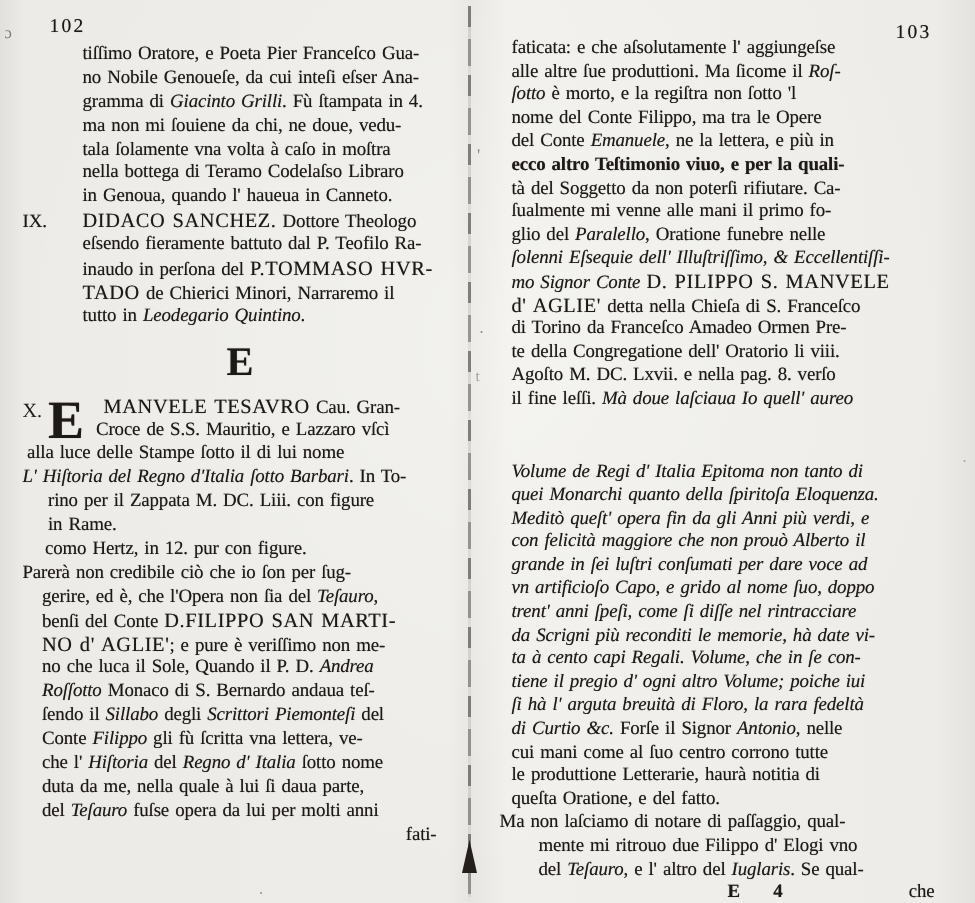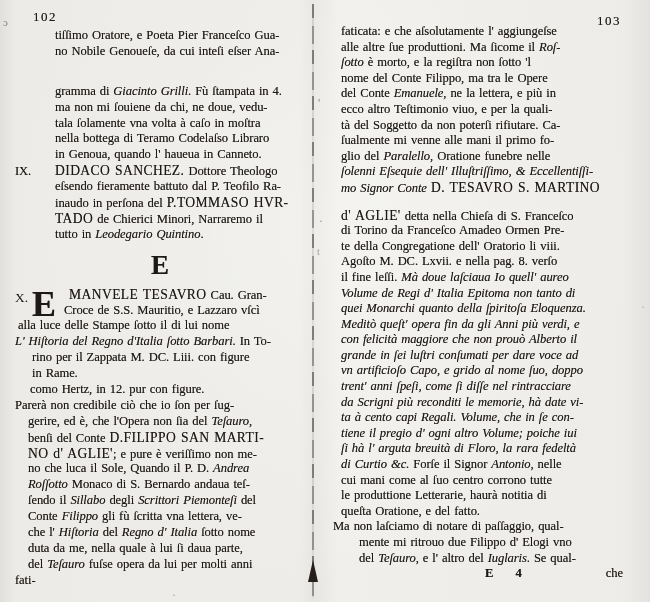--- a/index.html
+++ b/index.html
@@ -54,21 +54,21 @@
 </head>
 <body>
 
 <div id="shot">
   <div class="pn" id="pn-left" style="left:33px;top:9px">102</div>
   <div class="pn" id="pn-right" style="left:597px;top:13px">103</div>
 
   <div class="page" id="page-left">
       <div class="line" style="padding-left: 40px;"><span>tiſſimo Oratore, e Poeta Pier Franceſco Gua-</span></div>
       <div class="line" style="padding-left: 40px;"><span>no Nobile Genoueſe, da cui inteſi eſser Ana-</span></div>
-      <div class="line" style="padding-left: 40px; margin-top: 24px;"><span>gramma di </span><span class="it">Giacinto Grilli</span><span>. Fù ſtampata in 4.</span></div>
+      <div class="line" style="padding-left: 40px;"><span>gramma di </span><span class="it">Giacinto Grilli</span><span>. Fù ſtampata in 4.</span></div>
       <div class="line" style="padding-left: 40px;"><span>ma non mi ſouiene da chi, ne doue, vedu-</span></div>
       <div class="line" style="padding-left: 40px;"><span>tala ſolamente vna volta à caſo in moſtra</span></div>
       <div class="line" style="padding-left: 40px;"><span>nella bottega di Teramo Codelaſso Libraro</span></div>
       <div class="line" style="padding-left: 40px;"><span>in Genoua, quando l' haueua in Canneto.</span></div>
       <div class="line"><span class="lbl" style="width: 40px;">IX.</span><span class="lg">DIDACO SANCHEZ.</span><span> Dottore Theologo</span></div>
       <div class="line" style="padding-left: 40px;"><span>eſsendo fieramente battuto dal P. Teofilo Ra-</span></div>
       <div class="line" style="padding-left: 40px;"><span>inaudo in perſona del </span><span class="lg">P.TOMMASO HVR-</span></div>
       <div class="line" style="padding-left: 40px;"><span class="lg">TADO</span><span> de Chierici Minori, Narraremo il</span></div>
       <div class="line" style="padding-left: 40px;"><span>tutto in </span><span class="it">Leodegario Quintino</span><span>.</span></div>
       <div class="heading">E</div>
@@ -87,41 +87,41 @@
       <div class="line" style="padding-left: 13px;"><span>gerire, ed è, che l'Opera non ſia del </span><span class="it">Teſauro</span><span>,</span></div>
       <div class="line" style="padding-left: 13px;"><span>benſi del Conte </span><span class="lg">D.FILIPPO SAN MARTI-</span></div>
       <div class="line" style="padding-left: 13px;"><span class="lg">NO d' AGLIE'</span><span>; e pure è veriſſimo non me-</span></div>
       <div class="line" style="padding-left: 13px;"><span>no che luca il Sole, Quando il P. D. </span><span class="it">Andrea</span></div>
       <div class="line" style="padding-left: 13px;"><span class="it">Roſſotto</span><span> Monaco di S. Bernardo andaua teſ-</span></div>
       <div class="line" style="padding-left: 13px;"><span>ſendo il </span><span class="it">Sillabo</span><span> degli </span><span class="it">Scrittori Piemonteſi</span><span> del</span></div>
       <div class="line" style="padding-left: 13px;"><span>Conte </span><span class="it">Filippo</span><span> gli fù ſcritta vna lettera, ve-</span></div>
       <div class="line" style="padding-left: 13px;"><span>che l' </span><span class="it">Hiſtoria</span><span> del </span><span class="it">Regno d' Italia</span><span> ſotto nome</span></div>
       <div class="line" style="padding-left: 13px;"><span>duta da me, nella quale à lui ſi daua parte,</span></div>
       <div class="line" style="padding-left: 13px;"><span>del </span><span class="it">Teſauro</span><span> fuſse opera da lui per molti anni</span></div>
-      <div class="line" style="text-align: left; padding-right: 20px;"><span>fati-</span></div>
+      <div class="line" style="text-align: right; padding-right: 20px;"><span>fati-</span></div>
     </div>
 
   <div class="page" id="page-right">
       <div class="line" style="padding-left: 8px;"><span>faticata: e che aſsolutamente l' aggiungeſse</span></div>
       <div class="line" style="padding-left: 8px;"><span>alle altre ſue produttioni. Ma ſicome il </span><span class="it">Roſ-</span></div>
       <div class="line" style="padding-left: 8px;"><span class="it">ſotto</span><span> è morto, e la regiſtra non ſotto 'l</span></div>
       <div class="line" style="padding-left: 8px;"><span>nome del Conte Filippo, ma tra le Opere</span></div>
       <div class="line" style="padding-left: 8px;"><span>del Conte </span><span class="it">Emanuele</span><span>, ne la lettera, e più in</span></div>
-      <div class="line" style="padding-left: 8px;"><span>ecco altro Teſtimonio viuo, e per la quali-</span></div>
+      <div class="line" style="padding-left: 8px; font-weight: bold;"><span>ecco altro Teſtimonio viuo, e per la quali-</span></div>
       <div class="line" style="padding-left: 8px;"><span>tà del Soggetto da non poterſi rifiutare. Ca-</span></div>
       <div class="line" style="padding-left: 8px;"><span>ſualmente mi venne alle mani il primo fo-</span></div>
       <div class="line" style="padding-left: 8px;"><span>glio del </span><span class="it">Paralello</span><span>, Oratione funebre nelle</span></div>
       <div class="line" style="padding-left: 8px;"><span class="it">ſolenni Eſsequie dell' Illuſtriſſimo, &amp; Eccellentiſſi-</span></div>
-      <div class="line" style="padding-left: 8px;"><span class="it">mo Signor Conte</span><span> </span><span class="lg">D. TESAVRO S. MARTINO</span></div>
-      <div class="line" style="padding-left: 8px; margin-top: 12px;"><span class="lg">d' AGLIE'</span><span> detta nella Chieſa di S. Franceſco</span></div>
+      <div class="line" style="padding-left: 8px;"><span class="it">mo Signor Conte</span><span> </span><span class="lg">D. PILIPPO S. MANVELE</span></div>
+      <div class="line" style="padding-left: 8px;"><span class="lg">d' AGLIE'</span><span> detta nella Chieſa di S. Franceſco</span></div>
       <div class="line" style="padding-left: 8px;"><span>di Torino da Franceſco Amadeo Ormen Pre-</span></div>
       <div class="line" style="padding-left: 8px;"><span>te della Congregatione dell' Oratorio li viii.</span></div>
       <div class="line" style="padding-left: 8px;"><span>Agoſto M. DC. Lxvii. e nella pag. 8. verſo</span></div>
       <div class="line" style="padding-left: 8px;"><span>il fine leſſi. </span><span class="it">Mà doue laſciaua Io quell' aureo</span></div>
-      <div class="line" style="padding-left: 8px;"><span class="it">Volume de Regi d' Italia Epitoma non tanto di</span></div>
+      <div class="line" style="padding-left: 8px; margin-top: 33px;"><span class="it">Volume de Regi d' Italia Epitoma non tanto di</span></div>
       <div class="line" style="padding-left: 8px;"><span class="it">quei Monarchi quanto della ſpiritoſa Eloquenza.</span></div>
       <div class="line" style="padding-left: 8px;"><span class="it">Meditò queſt' opera fin da gli Anni più verdi, e</span></div>
       <div class="line" style="padding-left: 8px;"><span class="it">con felicità maggiore che non prouò Alberto il</span></div>
       <div class="line" style="padding-left: 8px;"><span class="it">grande in ſei luſtri conſumati per dare voce ad</span></div>
       <div class="line" style="padding-left: 8px;"><span class="it">vn artificioſo Capo, e grido al nome ſuo, doppo</span></div>
       <div class="line" style="padding-left: 8px;"><span class="it">trent' anni ſpeſi, come ſi diſſe nel rintracciare</span></div>
       <div class="line" style="padding-left: 8px;"><span class="it">da Scrigni più reconditi le memorie, hà date vi-</span></div>
       <div class="line" style="padding-left: 8px;"><span class="it">ta à cento capi Regali. Volume, che in ſe con-</span></div>
       <div class="line" style="padding-left: 8px;"><span class="it">tiene il pregio d' ogni altro Volume; poiche iui</span></div>
       <div class="line" style="padding-left: 8px;"><span class="it">ſi hà l' arguta breuità di Floro, la rara fedeltà</span></div>

